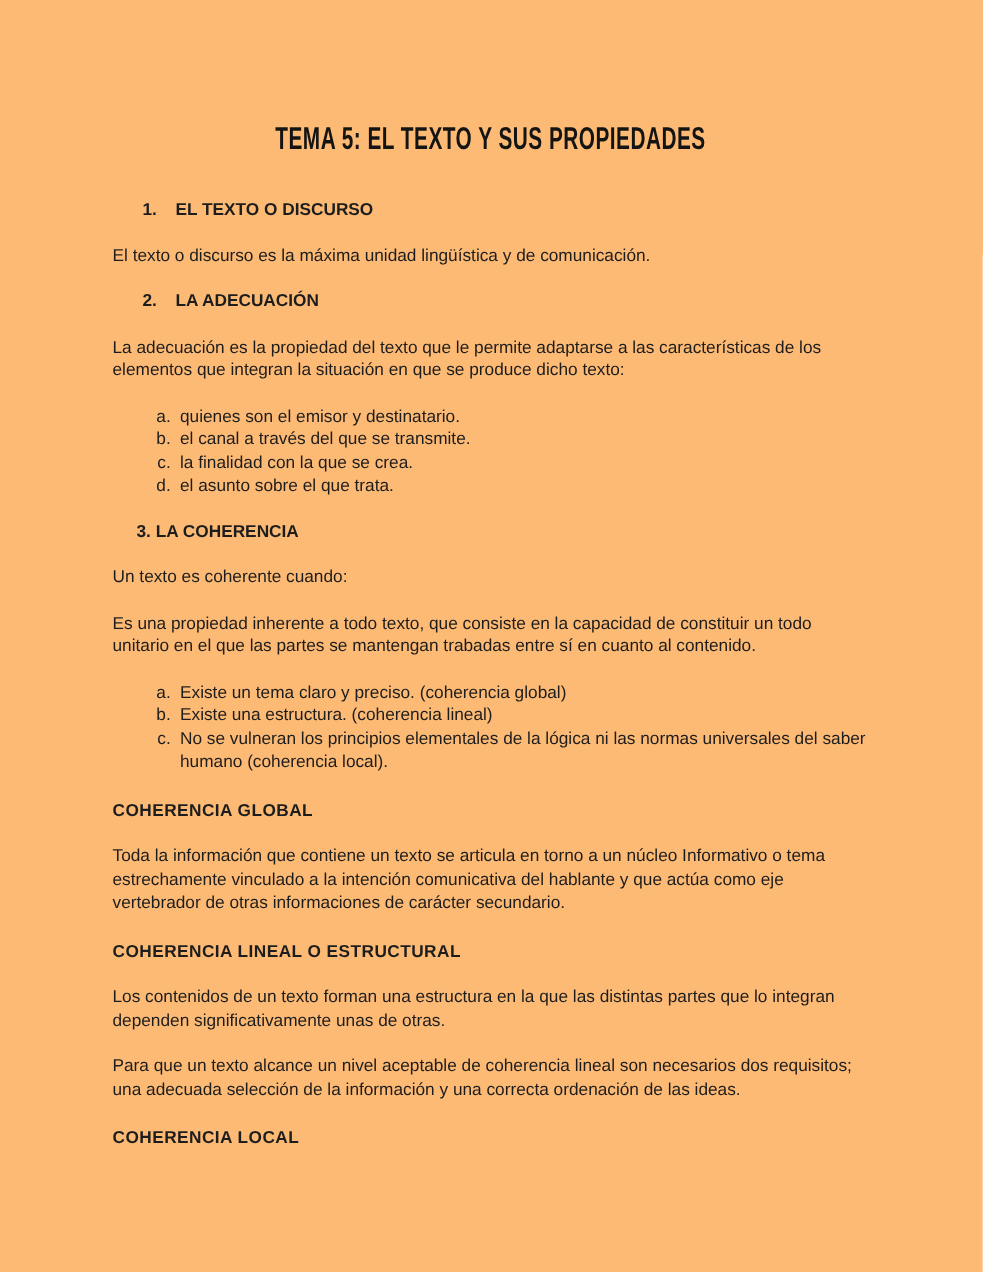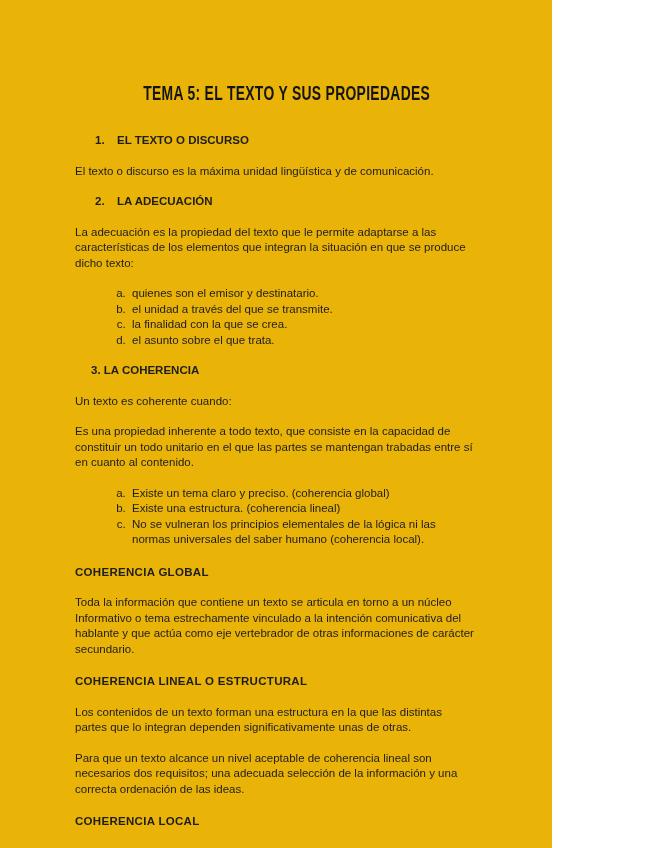--- a/index.html
+++ b/index.html
@@ -10,24 +10,24 @@
   body {
     width: 655px;
     height: 848px;
     overflow: hidden;
     font-family: "Liberation Sans", sans-serif;
     color: #1d1d1d;
     -webkit-font-smoothing: antialiased;
   }
   .page {
     box-sizing: border-box;
-    width: 552px;
+    width: 655px;
     height: 848px;
     padding: 80px 76px 20px 75px;
-    background: #eab308;
+    background: #fdba74;
   }
   .doc-title {
     font-size: 21px;
     line-height: 25px;
     font-weight: 700;
     text-align: center;
     letter-spacing: 0.5px;
     transform: scaleX(0.66);
     transform-origin: 50% 50%;
     white-space: nowrap;
@@ -52,21 +52,21 @@
   .plain-heading {
     font-weight: 700;
     margin: 15px 16px;
   }
   .subheading {
     letter-spacing: 0.3px;
     margin: 17px 0 15px 0;
   }
   ol.alpha-list {
     list-style-type: lower-alpha;
-    margin: 15px 12px;
+    margin: 15px 0;
     padding-left: 42px;
   }
   ol.alpha-list li {
     padding-left: 3px;
     margin: 0;
   }
 </style>
 </head>
 <body>
 
@@ -81,21 +81,21 @@
   <p class="body-text">El texto o discurso es la máxima unidad lingüística y de comunicación.</p>
 
   <h2 class="num-heading">
     <span class="h-num">2.</span><span>LA ADECUACIÓN</span>
   </h2>
 
   <p class="body-text">La adecuación es la propiedad del texto que le permite adaptarse a las características de los elementos que integran la situación en que se produce dicho texto:</p>
 
   <ol class="alpha-list">
     <li>quienes son el emisor y destinatario.</li>
-    <li>el unidad a través del que se transmite.</li>
+    <li>el canal a través del que se transmite.</li>
     <li>la finalidad con la que se crea.</li>
     <li>el asunto sobre el que trata.</li>
   </ol>
 
   <h2 class="plain-heading">3. LA COHERENCIA</h2>
 
   <p class="body-text">Un texto es coherente cuando:</p>
 
   <p class="body-text">Es una propiedad inherente a todo texto, que consiste en la capacidad de constituir un todo unitario en el que las partes se mantengan trabadas entre sí en cuanto al contenido.</p>
 

